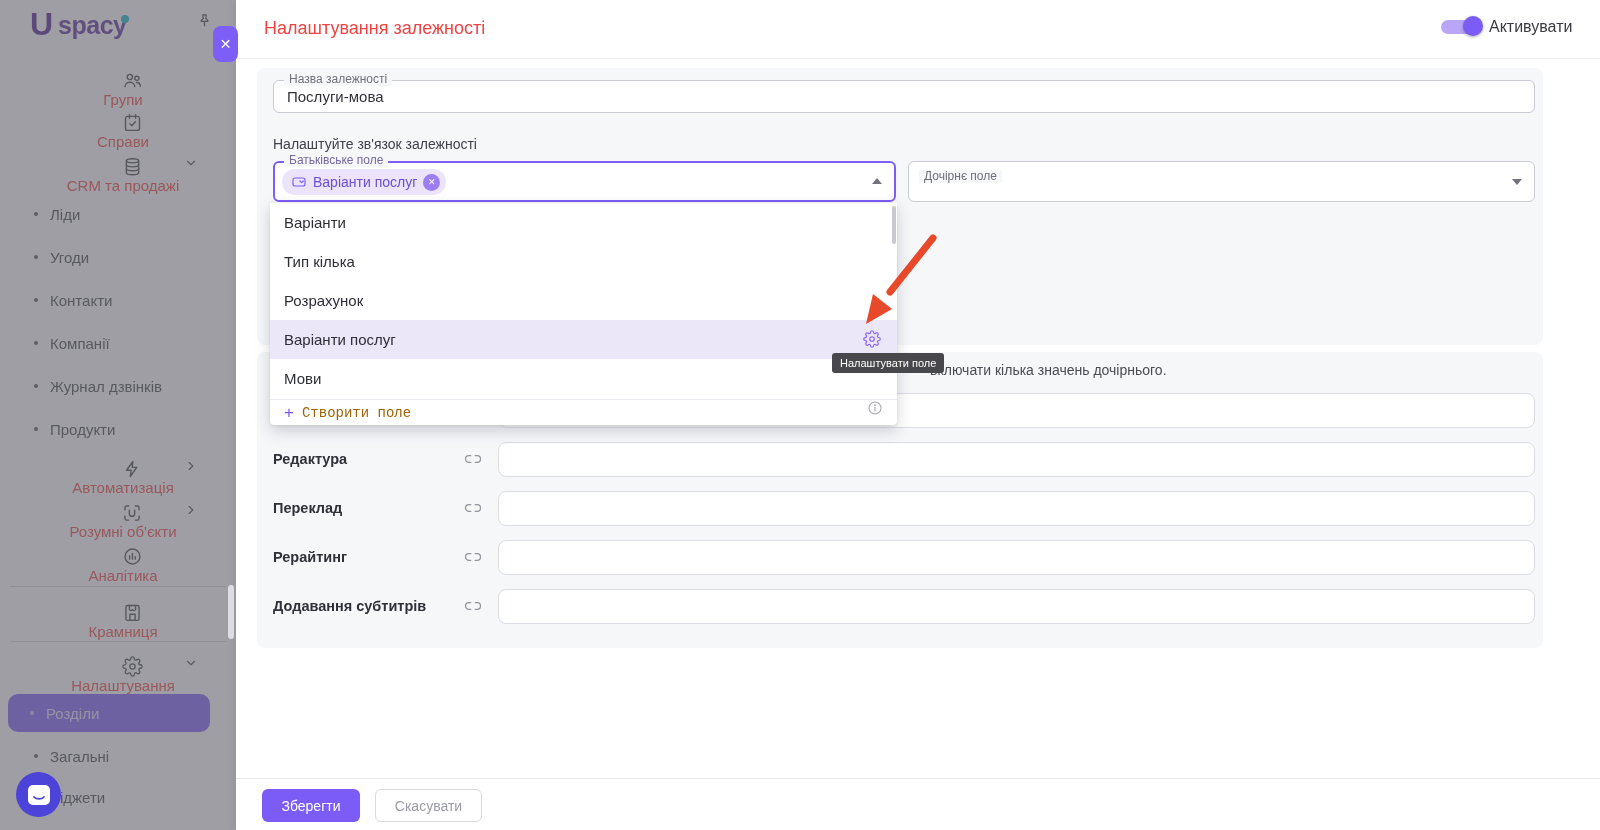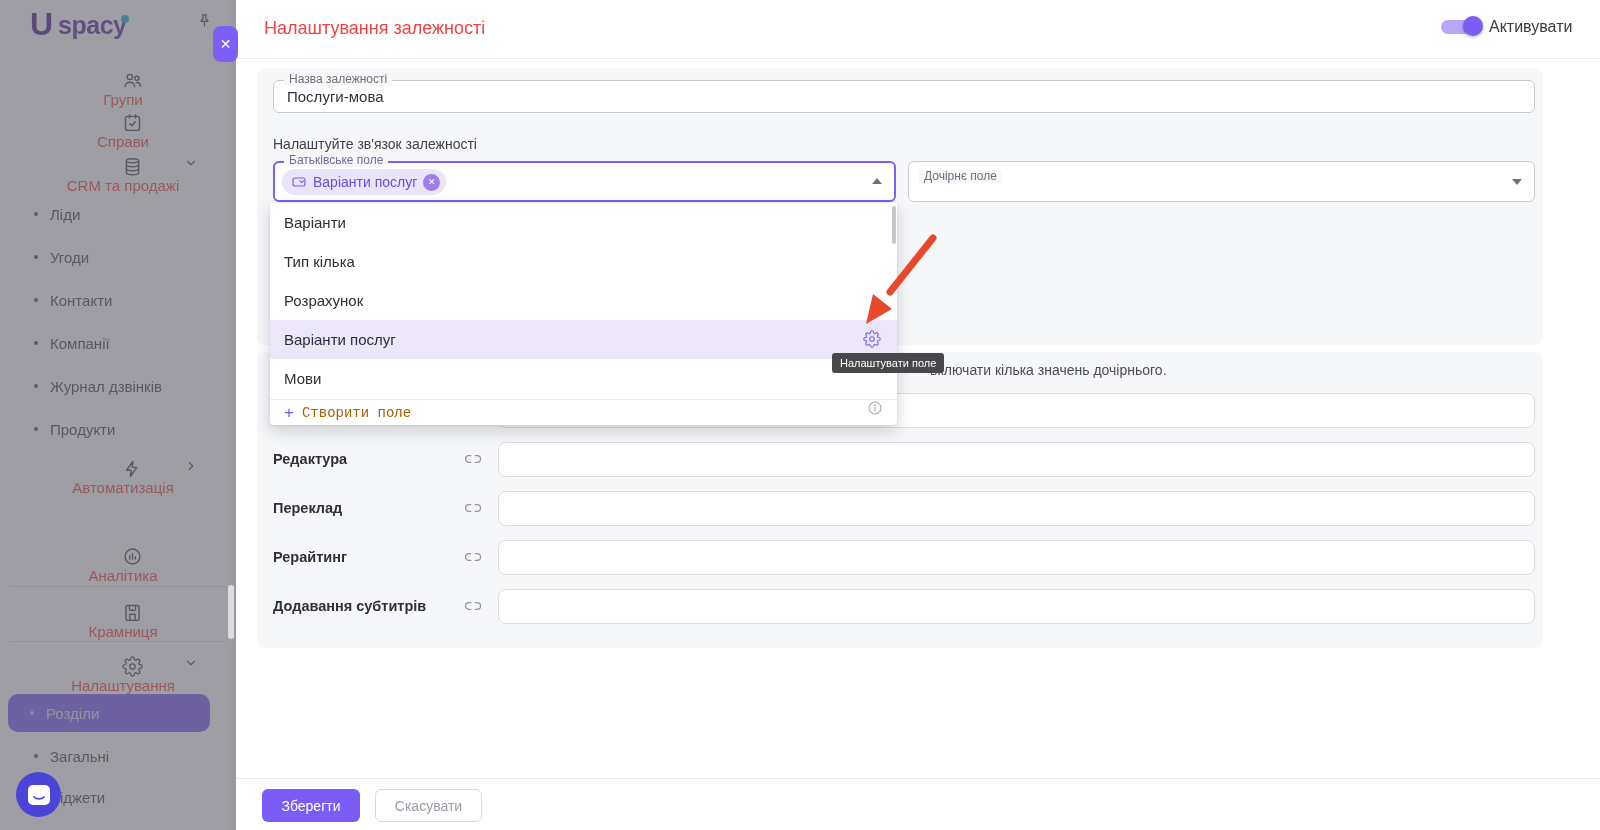--- a/index.html
+++ b/index.html
@@ -188,20 +188,37 @@
           </svg>
       </span>
       <span class="s-label">Автоматизація</span>
       <span class="s-chev">
         <svg width="14" height="14" viewBox="0 0 24 24" fill="none" stroke="currentColor" stroke-width="2" stroke-linecap="round" stroke-linejoin="round">
             <polyline points="9 6 15 12 9 18"></polyline>
           </svg>
       </span>
     </div>
 
+    <div class="s-item" style="top:503px">
+      <span class="s-ico">
+        <svg width="20" height="20" viewBox="0 0 24 24" fill="none" stroke="currentColor" stroke-width="1.7" stroke-linecap="round" stroke-linejoin="round">
+            <path d="M8 3.5H5.5A2 2 0 0 0 3.5 5.5V8"></path>
+            <path d="M16 3.5h2.5a2 2 0 0 1 2 2V8"></path>
+            <path d="M8 20.5H5.5a2 2 0 0 1-2-2V16"></path>
+            <path d="M16 20.5h2.5a2 2 0 0 0 2-2V16"></path>
+            <path d="M8.8 8.5v4.3a3.2 3.2 0 0 0 6.4 0V8.5"></path>
+          </svg>
+      </span>
+      <span class="s-label">Розумні об'єкти</span>
+      <span class="s-chev">
+        <svg width="14" height="14" viewBox="0 0 24 24" fill="none" stroke="currentColor" stroke-width="2" stroke-linecap="round" stroke-linejoin="round">
+            <polyline points="9 6 15 12 9 18"></polyline>
+          </svg>
+      </span>
+    </div>
 
     <div class="s-item" style="top:546px">
       <span class="s-ico">
         <svg width="21" height="21" viewBox="0 0 24 24" fill="none" stroke="currentColor" stroke-width="1.6" stroke-linecap="round">
             <circle cx="12" cy="12" r="8.5"></circle>
             <line x1="8.8" y1="15" x2="8.8" y2="11"></line>
             <line x1="12" y1="15" x2="12" y2="8.5"></line>
             <line x1="15.2" y1="15" x2="15.2" y2="12.3"></line>
           </svg>
       </span>

